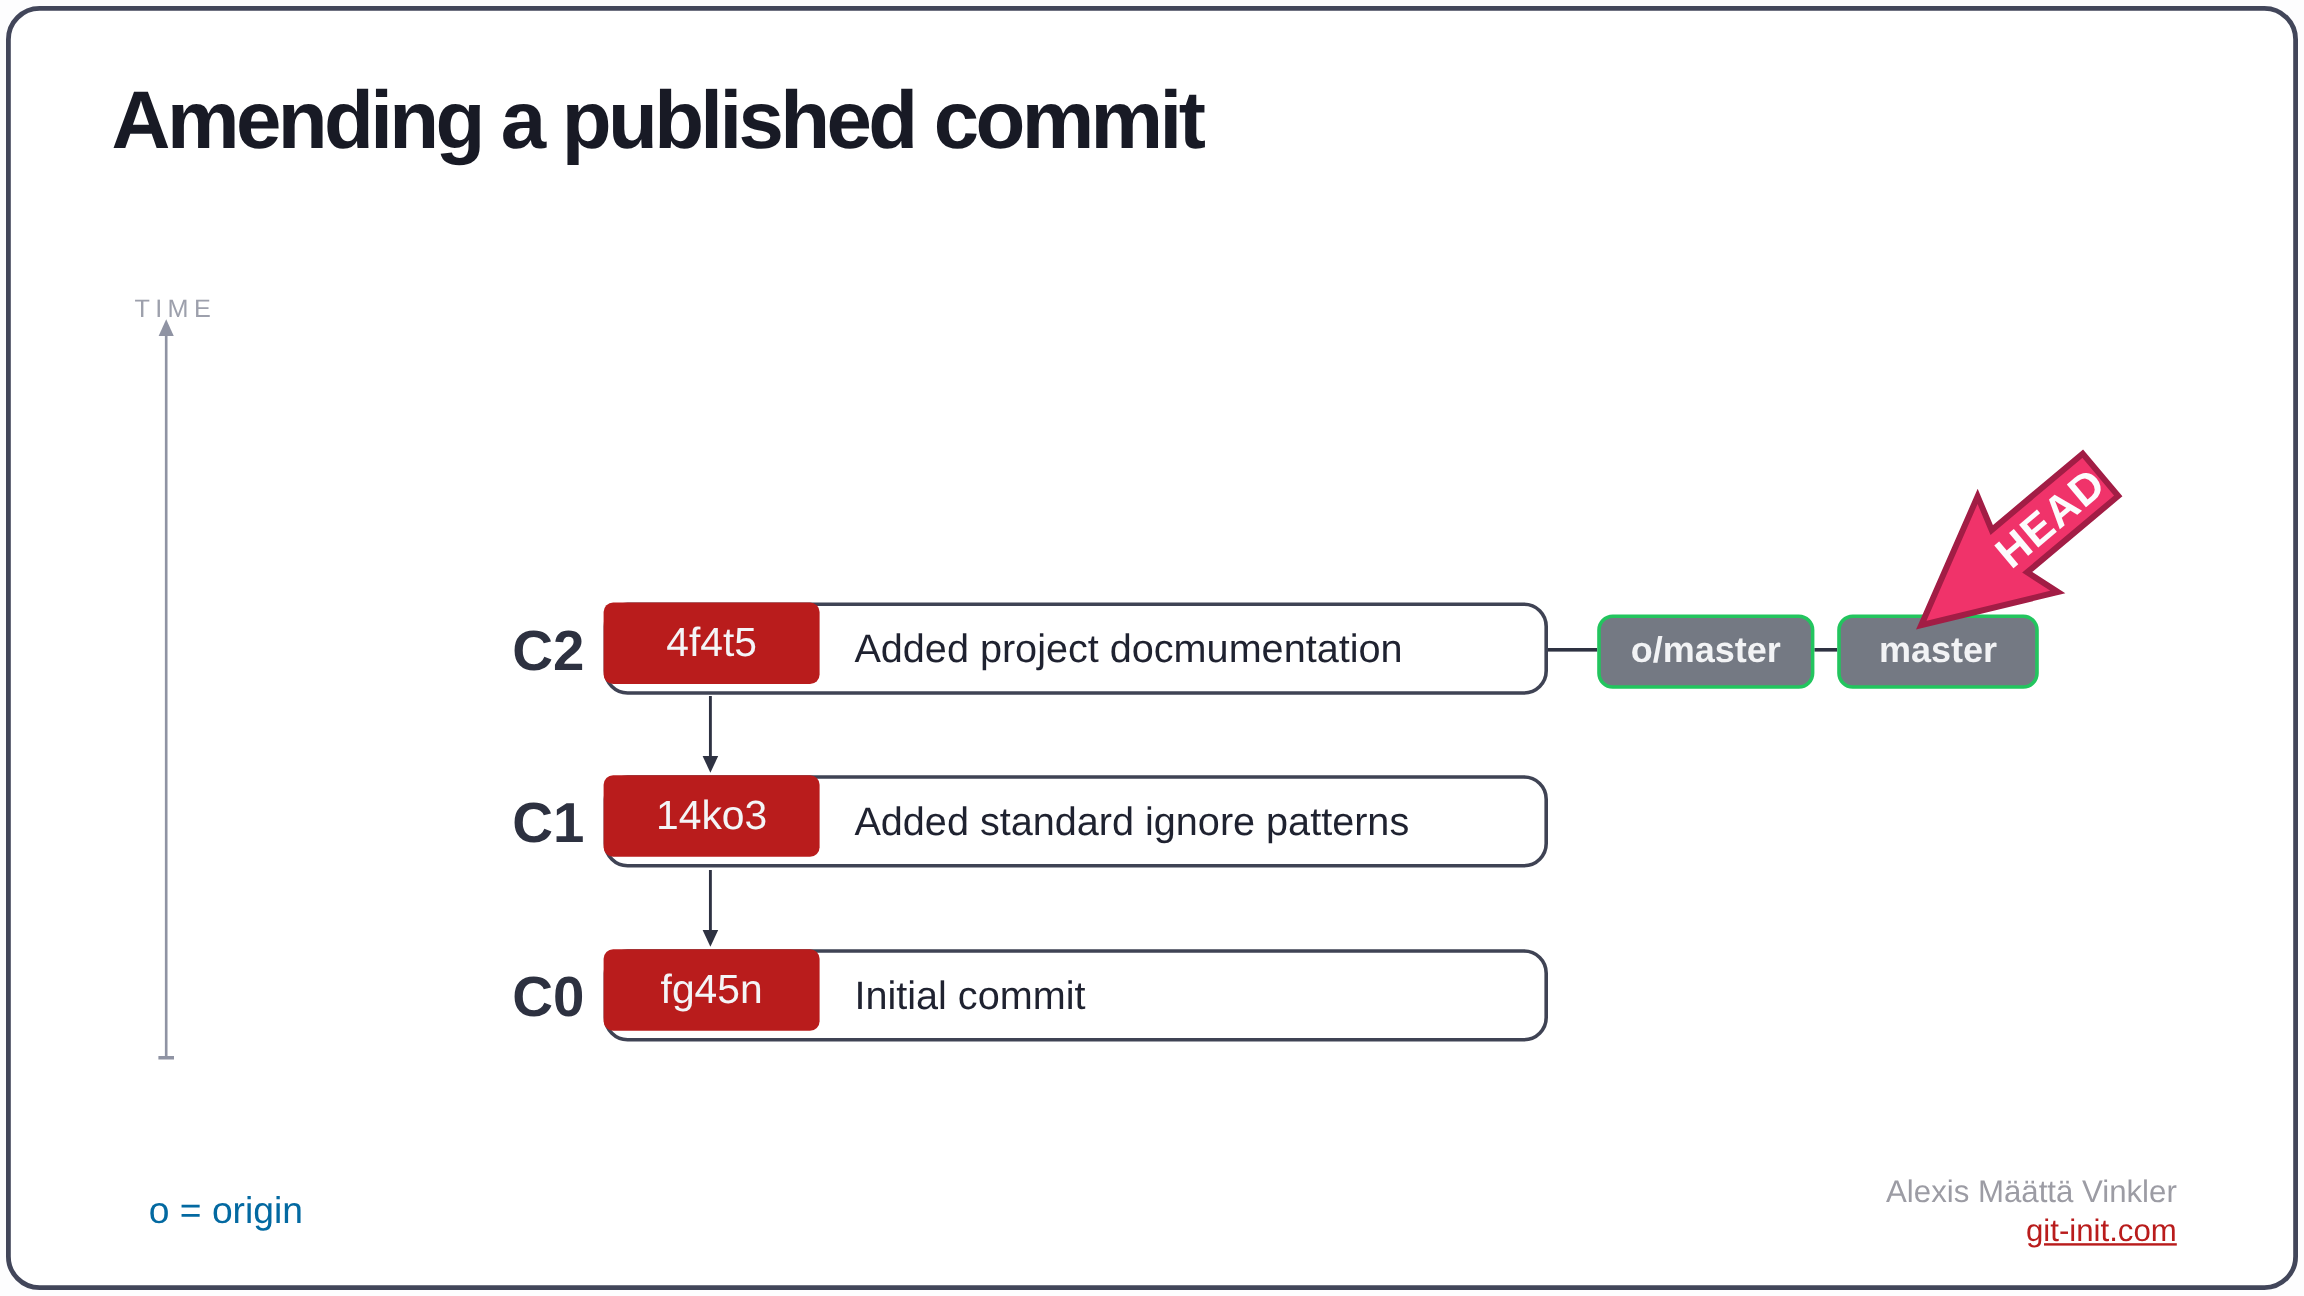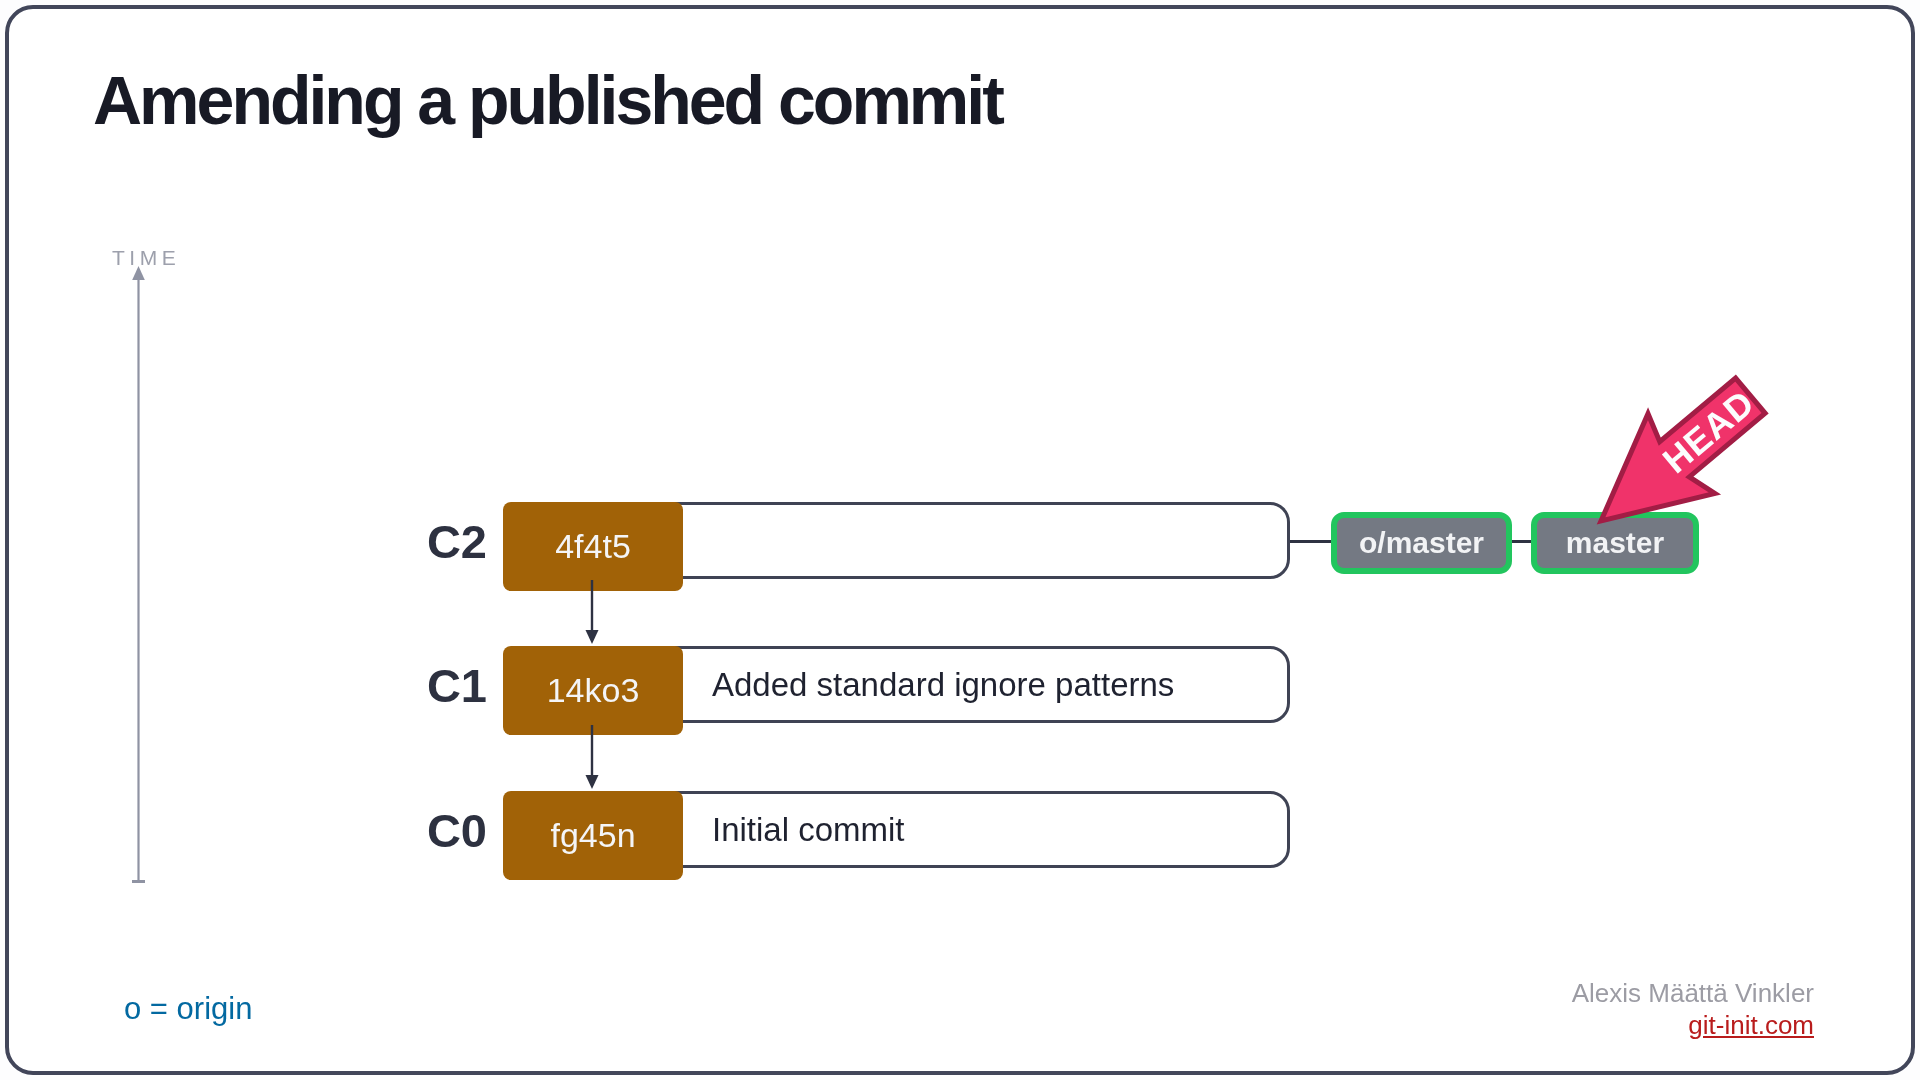--- a/index.html
+++ b/index.html
@@ -57,22 +57,22 @@
     left: 494px; top: 0;
     width: 787px; height: 77px;
     background: #ffffff;
     border: 3px solid #3f4354;
     border-radius: 20px;
     box-sizing: border-box;
   }
   .commit-hash {
     position: absolute;
     left: -3px; top: -3px;
-    width: 180px; height: 89px;
-    background: #a16207;
+    width: 180px; height: 68px;
+    background: #b91c1c;
     border-radius: 8px;
     display: flex; align-items: center; justify-content: center;
     font-size: 34px;
     color: #f4f5f7;
   }
   .commit-message {
     position: absolute;
     left: 206px; top: 0; height: 71px;
     display: flex; align-items: center;
     font-size: 33px;
@@ -86,21 +86,21 @@
   .connector {
     position: absolute;
     height: 3px;
     background: #2e3242;
   }
   .tag {
     position: absolute;
     top: 503px;
     height: 62px;
     background: #747983;
-    border: 6px solid #22c55e;
+    border: 3px solid #22c55e;
     border-radius: 13px;
     box-sizing: border-box;
     display: flex; align-items: center; justify-content: center;
     font-size: 30px;
     font-weight: 700;
     color: #f2f3f5;
   }
   .tag-remote { left: 1322px; width: 181px; }
   .tag-local  { left: 1522px; width: 168px; }
   .head-arrow {
@@ -138,20 +138,21 @@
   <svg class="time-axis" width="28" height="628" viewBox="0 0 28 628">
     <line x1="13.5" y1="12" x2="13.5" y2="616" stroke="#8f93a3" stroke-width="2.2"></line>
     <polygon points="13.5,1 7.2,15 19.8,15" fill="#8f93a3"></polygon>
     <line x1="7" y1="616.5" x2="20" y2="616.5" stroke="#8f93a3" stroke-width="3"></line>
   </svg>
 
   <div class="commit-row" style="top:493px">
     <div class="commit-label">C2</div>
     <div class="commit-box">
       <div class="commit-hash">4f4t5</div>
+      <div class="commit-message">Added project docmumentation</div>
     </div>
   </div>
 
   <div class="commit-row" style="top:637px">
     <div class="commit-label">C1</div>
     <div class="commit-box">
       <div class="commit-hash">14ko3</div>
       <div class="commit-message">Added standard ignore patterns</div>
     </div>
   </div>

